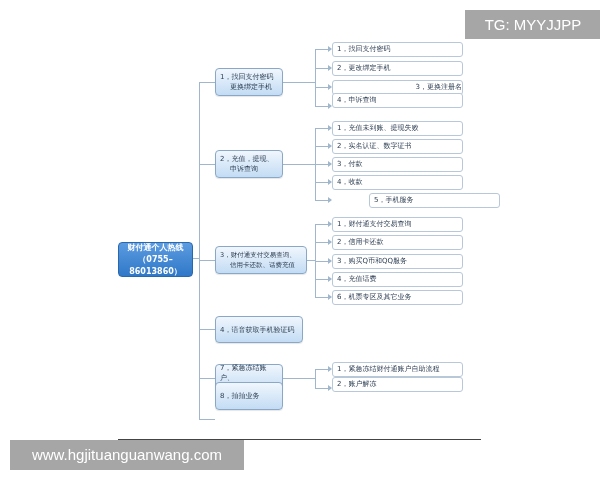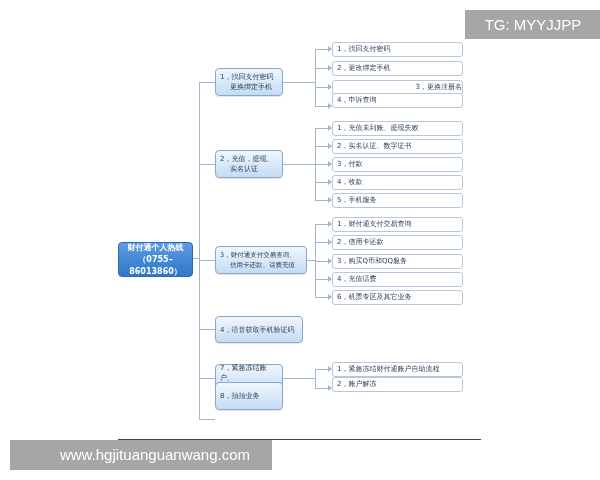--- a/index.html
+++ b/index.html
@@ -15,21 +15,21 @@
          display:flex; align-items:center; padding:0 4px; box-sizing:border-box; box-shadow:0 1px 1px rgba(0,0,0,0.1); }
   .leaf { position:absolute; left:332px; width:131px; height:15px; border-radius:3px; border:1px solid #b8c8d8;
           background:#fff; color:#2d3e52; font-size:7px; line-height:13px; padding-left:4px; box-sizing:border-box; white-space:nowrap; overflow:hidden; }
   .wm { position:absolute; background:#a6a6a6; color:#fff; font-family:"Liberation Sans", sans-serif; }
   .hr { position:absolute; left:118px; top:439px; width:363px; height:1px; background:#444; }
 </style>
 </head>
 <body>
 
 <div class="wm" style="left:465px;top:10px;width:136px;height:29px;font-size:15px;line-height:29px;text-align:center;">TG: MYYJJPP</div>
-<div class="wm" style="left:10px;top:440px;width:234px;height:30px;font-size:15px;line-height:30px;text-align:center;padding-left:28px;">www.hgjituanguanwang.com</div>
+<div class="wm" style="left:10px;top:440px;width:234px;height:30px;font-size:15px;line-height:30px;text-align:center;">www.hgjituanguanwang.com</div>
 
 <div class="line" style="left:191px;top:258px;width:8px;height:1px;"></div>
 <div class="line" style="left:199px;top:82px;width:1px;height:338px;"></div>
 
 <div class="line" style="left:199px;top:82px;width:16px;height:1px;"></div>
 <div class="line" style="left:199px;top:164px;width:16px;height:1px;"></div>
 <div class="line" style="left:199px;top:260px;width:16px;height:1px;"></div>
 <div class="line" style="left:199px;top:329px;width:16px;height:1px;"></div>
 <div class="line" style="left:199px;top:378px;width:16px;height:1px;"></div>
 <div class="line" style="left:199px;top:419px;width:16px;height:1px;"></div>
@@ -85,21 +85,21 @@
 
 <div class="mid" style="top:68px;height:28px;">
   <div>
       <div>1，找回支付密码</div>
       <div style="padding-left:10px">更换绑定手机</div>
     </div>
 </div>
 <div class="mid" style="top:150px;height:28px;">
   <div>
       <div>2，充值，提现、</div>
-      <div style="padding-left:10px">实名认证</div>
+      <div style="padding-left:10px">申诉查询</div>
     </div>
 </div>
 <div class="mid" style="top:246px;height:28px;width:92px;font-size:6.5px;">
   <div>
       <div>3，财付通支付交易查询、</div>
       <div style="padding-left:10px">信用卡还款、话费充值</div>
     </div>
 </div>
 <div class="mid" style="top:316px;height:27px;width:88px;">
   <div>4，语音获取手机验证码</div>
@@ -116,21 +116,21 @@
 
 <div class="leaf" style="top:42px;">1，找回支付密码</div>
 <div class="leaf" style="top:61px;">2，更改绑定手机</div>
 <div class="leaf" style="top:80px;text-align:right;">3，更换注册名</div>
 <div class="leaf" style="top:93px;">4，申诉查询</div>
 
 <div class="leaf" style="top:121px;">1，充值未到账、提现失败</div>
 <div class="leaf" style="top:139px;">2，实名认证、数字证书</div>
 <div class="leaf" style="top:157px;">3，付款</div>
 <div class="leaf" style="top:175px;">4，收款</div>
-<div class="leaf" style="top:193px;">5，手机服务</div>
+<div class="leaf" style="top:193px;margin-left:37px;">5，手机服务</div>
 
 <div class="leaf" style="top:217px;">1，财付通支付交易查询</div>
 <div class="leaf" style="top:235px;">2，信用卡还款</div>
 <div class="leaf" style="top:254px;">3，购买Q币和QQ服务</div>
 <div class="leaf" style="top:272px;">4，充值话费</div>
 <div class="leaf" style="top:290px;">6，机票专区及其它业务</div>
 
 <div class="leaf" style="top:362px;">1，紧急冻结财付通账户自助流程</div>
 <div class="leaf" style="top:377px;">2，账户解冻</div>
 

